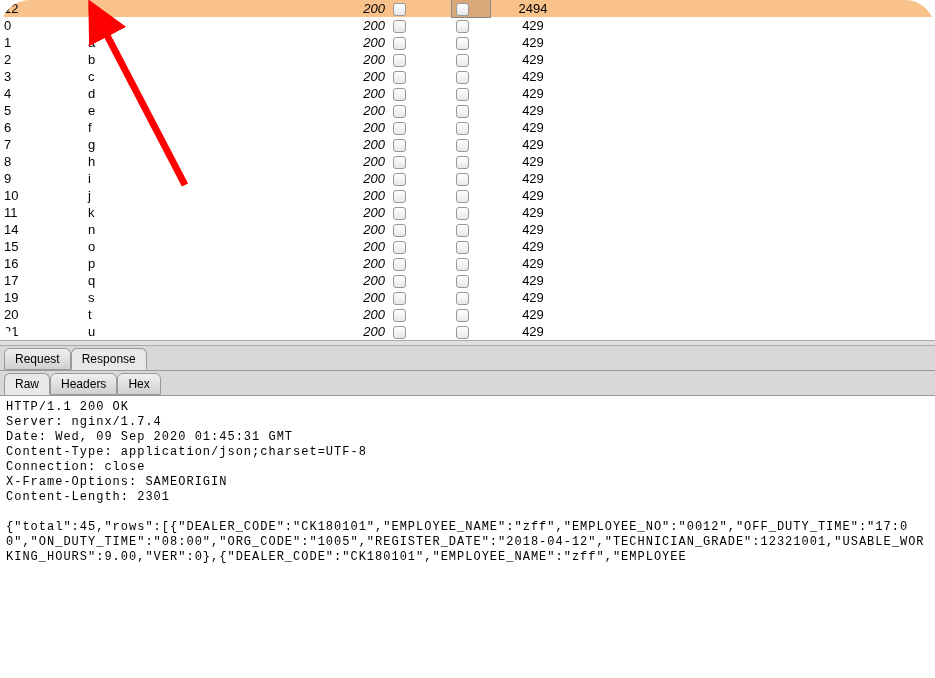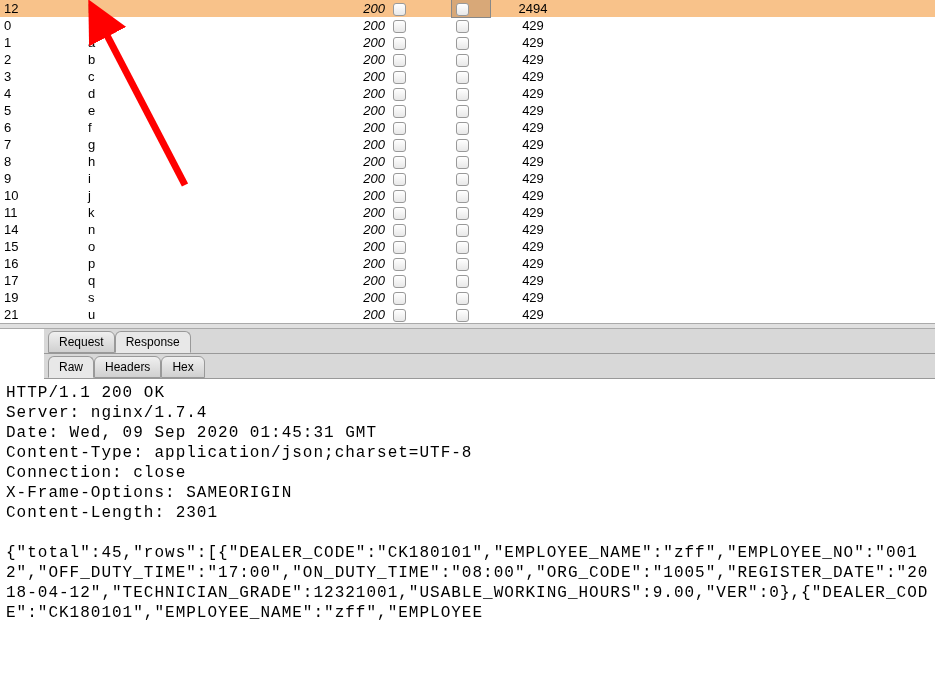--- a/index.html
+++ b/index.html
@@ -1,18 +1,18 @@
 <!DOCTYPE html>
 <html><head>
   <meta charset="utf-8">
   <style>
     * { margin: 0; padding: 0; box-sizing: border-box; }
     body { font-family: Arial, sans-serif; font-size: 13px; background: #fff; width: 935px; }
     
-    .table-container { overflow: hidden; }
+    .table-container { overflow: hidden; border-radius: 30px; }
     table { border-collapse: collapse; width: 100%; }
     tr { height: 17px; }
     tr.highlighted { background: #f8c28a; }
     tr.highlighted td:nth-child(5) { background: #d8a878; outline: 1px solid #888; }
     td { padding: 0 4px; font-size: 13px; }
     td.col-id { width: 84px; text-align: left; }
     td.col-payload { width: 200px; text-align: left; }
     td.col-status { width: 105px; text-align: right; font-style: italic; }
     td.col-cb1 { width: 63px; text-align: left; }
     td.col-cb2 { width: 38px; text-align: left; }
@@ -23,42 +23,42 @@
       display: inline-block;
       width: 13px; height: 13px;
       border: 1px solid #999;
       border-radius: 3px;
       background: linear-gradient(#fff, #e8e8e8);
       vertical-align: middle;
     }
     
     .divider { height: 6px; background: #e0e0e0; border-top: 1px solid #aaa; border-bottom: 1px solid #aaa; }
     
-    .tab-row { background: #d8d8d8; padding: 2px 4px 0 4px; border-bottom: 1px solid #999; margin-left: 44px; }
+    .tab-row { background: #d8d8d8; padding: 2px 4px 0 4px; border-bottom: 1px solid #999; }
     .tab {
       display: inline-block;
       padding: 3px 10px;
       margin-right: 0px;
       border: 1px solid #999;
       border-top-left-radius: 6px;
       border-top-right-radius: 6px;
       background: linear-gradient(#f0f0f0, #d0d0d0);
       font-size: 12px;
       position: relative;
       cursor: pointer;
     }
     .tab.active {
       background: #e8e8e8;
       border-bottom: 1px solid #e8e8e8;
       margin-bottom: -1px;
     }
     
     .response-body {
       font-family: "Courier New", monospace;
-      font-size: 16px;
+      font-size: 12px;
       padding: 4px 6px;
       white-space: pre-wrap;
       word-break: break-all;
       line-height: 1.25;
       letter-spacing: 1px;
     }
     
     .arrow-overlay {
       position: absolute;
       pointer-events: none;
@@ -220,20 +220,29 @@
           <td class="col-payload">q</td>
           <td class="col-status">200</td>
           <td class="col-cb1"><span class="checkbox"></span></td>
           <td class="col-cb2"><span class="checkbox"></span></td>
           <td class="col-len">429</td>
           <td class="col-fill"></td>
         </tr>
         <tr>
           <td class="col-id">19</td>
           <td class="col-payload">s</td>
+          <td class="col-status">200</td>
+          <td class="col-cb1"><span class="checkbox"></span></td>
+          <td class="col-cb2"><span class="checkbox"></span></td>
+          <td class="col-len">429</td>
+          <td class="col-fill"></td>
+        </tr>
+        <tr>
+          <td class="col-id">20</td>
+          <td class="col-payload">t</td>
           <td class="col-status">200</td>
           <td class="col-cb1"><span class="checkbox"></span></td>
           <td class="col-cb2"><span class="checkbox"></span></td>
           <td class="col-len">429</td>
           <td class="col-fill"></td>
         </tr>
         <tr>
           <td class="col-id">21</td>
           <td class="col-payload">u</td>
           <td class="col-status">200</td>

